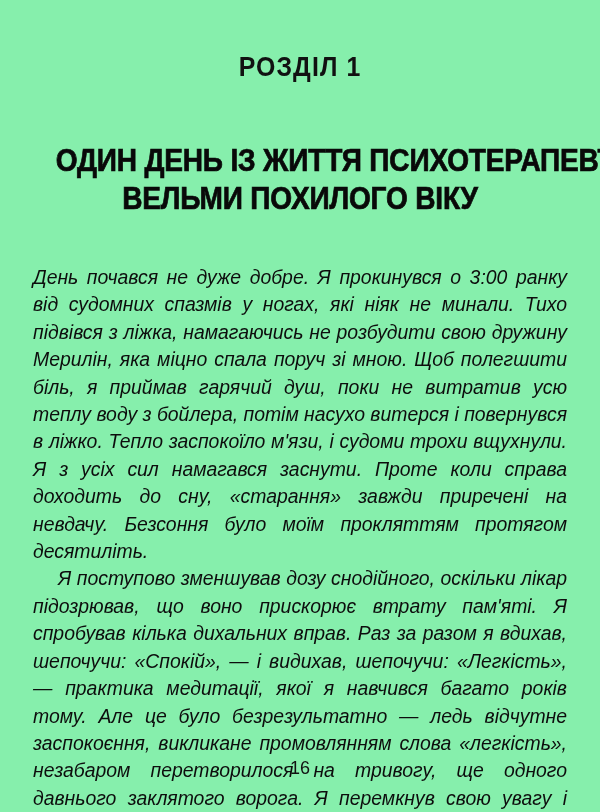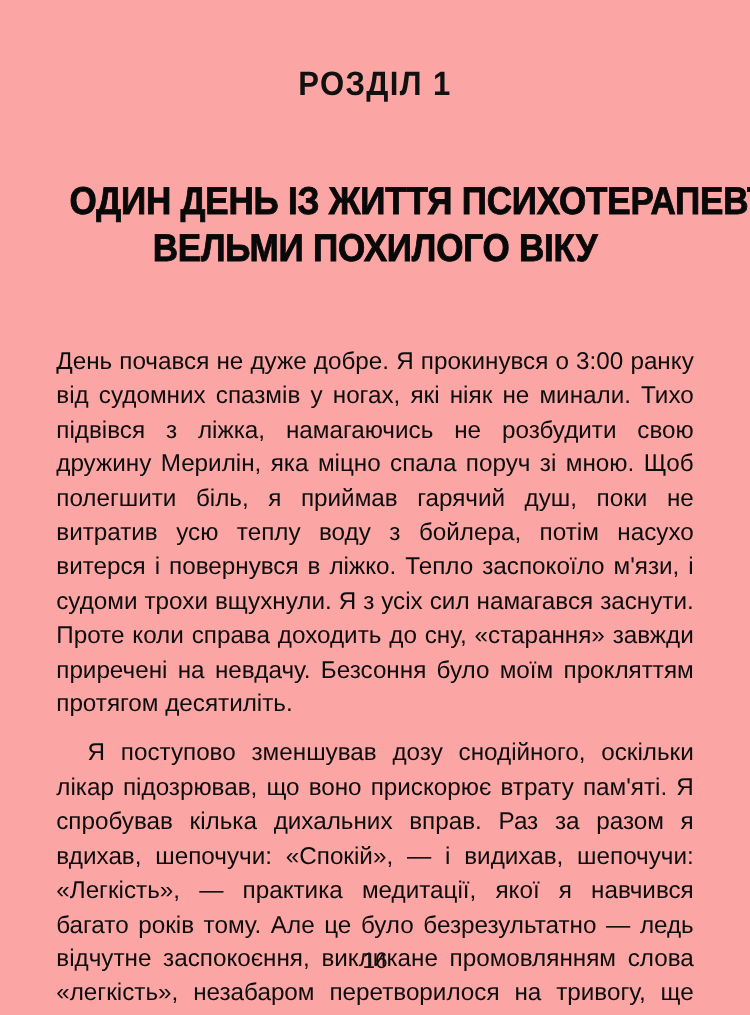--- a/index.html
+++ b/index.html
@@ -13,21 +13,21 @@
     background: #ffffff;
     font-family: "Liberation Sans", sans-serif;
     color: #0d0d0d;
     overflow: hidden;
   }
 
   .page {
     position: relative;
     width: 600px;
     height: 812px;
-    background: #fca5a5;
+    background: #86efac;
     box-sizing: border-box;
   }
 
   
   .chapter-label {
     position: absolute;
     top: 50px;
     left: 0;
     width: 600px;
     text-align: center;
@@ -65,28 +65,29 @@
   }
 
   
   .body-copy {
     position: absolute;
     top: 264px;
     left: 33px;
     width: 534px;
   }
   .body-copy p {
-    margin: 12px;
+    margin: 0;
     font-family: "Liberation Sans", sans-serif;
     font-size: 19.4px;
     line-height: 27.4px;
     text-align: justify;
     text-justify: inter-word;
     color: #0d0d0d;
     hyphens: manual;
+    font-style: italic;
     -webkit-hyphens: manual;
   }
   .body-copy p.indent {
     text-indent: 25px;
   }
   .body-copy p + p {
     margin-top: 0;
   }
 
   

